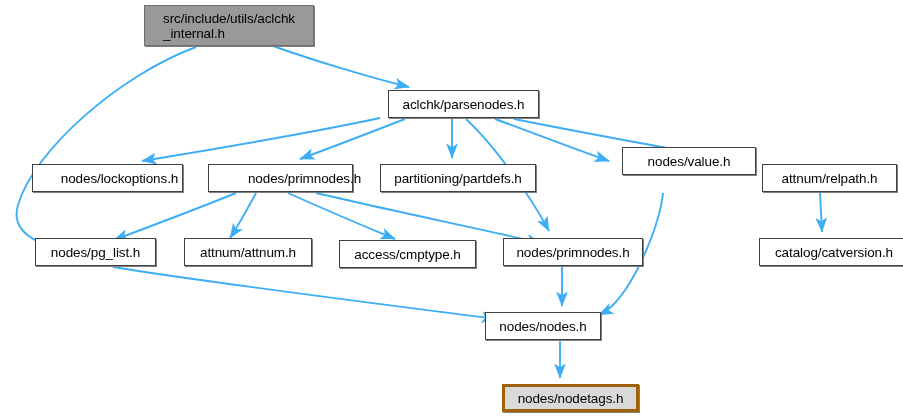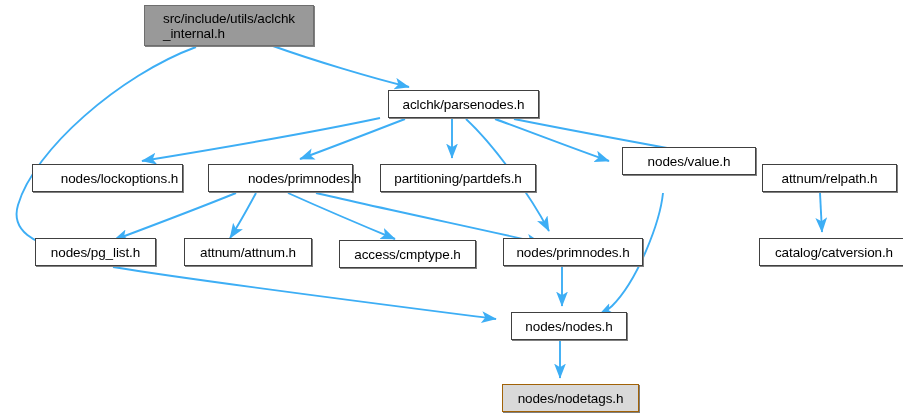--- a/index.html
+++ b/index.html
@@ -39,21 +39,21 @@
     white-space: pre-line;
     letter-spacing: -0.1px;
     margin-left: 11px;
   }
   .node-box.root {
     background: #999999;
     border: 1px solid #6e6e6e;
   }
   .node-box.leaf-gray {
     background: #d9d9d9;
-    border: 1px solid #a16207;
+    border: 3px solid #a16207;
   }
   .edge-path {
     fill: none;
     stroke: #3daef5;
     stroke-width: 1.9;
   }
   .edge-head {
     fill: #3daef5;
     stroke: none;
   }
@@ -95,16 +95,16 @@
       <div class="node-box" style="left: 21px; top: 164px; width: 151px; height: 28px; padding-left: 24px;">nodes/lockoptions.h</div>
       <div class="node-box" style="left: 197px; top: 164px; width: 145px; height: 28px; padding-left: 48px;">nodes/primnodes.h</div>
       <div class="node-box" style="left: 369px; top: 164px; width: 156px; height: 28px;">partitioning/partdefs.h</div>
       <div class="node-box" style="left: 611px; top: 147px; width: 134px; height: 28px;">nodes/value.h</div>
       <div class="node-box" style="left: 751px; top: 164px; width: 135px; height: 28px;">attnum/relpath.h</div>
       <div class="node-box" style="left: 24px; top: 238px; width: 121px; height: 28px;">nodes/pg_list.h</div>
       <div class="node-box" style="left: 173px; top: 238px; width: 128px; height: 28px;">attnum/attnum.h</div>
       <div class="node-box" style="left: 328px; top: 240px; width: 137px; height: 28px;">access/cmptype.h</div>
       <div class="node-box" style="left: 492px; top: 238px; width: 140px; height: 28px;">nodes/primnodes.h</div>
       <div class="node-box" style="left: 748px; top: 238px; width: 150px; height: 28px;">catalog/catversion.h</div>
-      <div class="node-box" style="left: 500px; top: 312px; width: 116px; height: 28px;">nodes/nodes.h</div>
+      <div class="node-box" style="left: 474px; top: 312px; width: 116px; height: 28px;">nodes/nodes.h</div>
       <div class="node-box leaf-gray" style="left: 491px; top: 384px; width: 137px; height: 28px;">nodes/nodetags.h</div>
     </div>
 </div>
 
 </body></html>

